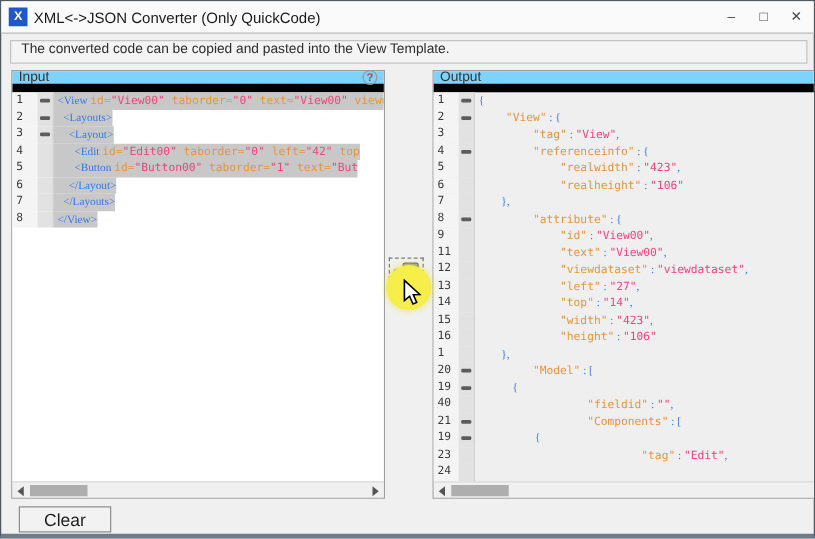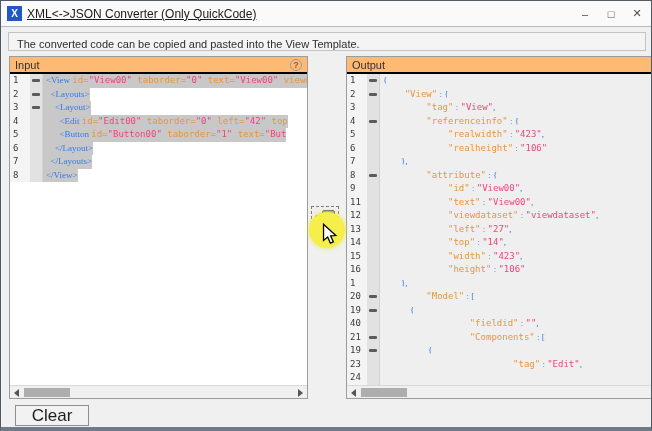--- a/index.html
+++ b/index.html
@@ -6,33 +6,33 @@
   html,body { background:#d8d8d8; font-family:"Liberation Sans", sans-serif; }
   .window{
     position:relative; width:652px; height:431px; background:#f0f0f0;
     border:1px solid #4f5a63; border-bottom:4px solid #6f7c88; overflow:hidden;
   }
   
   .titlebar{ position:absolute; left:0; top:0; right:0; height:26px; background:#fafafa;
     border-bottom:1px solid #b9b9b9; display:flex; align-items:center; padding:0 6px; }
   .app-icon{ width:15px; height:15px; background:#1f58c9; color:#fff; font-weight:bold;
     font-size:10px; display:flex; align-items:center; justify-content:center; margin-right:5px; }
-  .title-text{ font-size:12px; color:#1b1b1b;text-decoration:underline; }
+  .title-text{ font-size:12px; color:#1b1b1b; }
   .win-controls{ margin-left:auto; display:flex; gap:10px; align-items:center; }
   .win-btn{ width:16px; height:16px; display:flex; align-items:center; justify-content:center;
     color:#4a4a4a; font-size:11px; cursor:default; }
   
   .infobar{ position:absolute; left:7px; top:31px; width:638px; height:19px; background:#f4f4f4;
-    border:1px solid #c3c3c3; display:flex; align-items:flex-end; padding-left:8px;
+    border:1px solid #c3c3c3; display:flex; align-items:flex-start; padding-left:8px;
     font-size:11px; color:#2d2d2d; }
   
   .panel{ position:absolute; top:55px; height:343px; border:1px solid #9c9c9c; background:#fff; }
   .panel.input{ left:8px; width:299px; }
   .panel.output{ left:345px; width:340px; }
-  .panel-header{ height:17px; background:#fdba74; border-bottom:2px solid #000000;
+  .panel-header{ height:17px; background:#7dd3fc; border-bottom:7px solid #000000;
     display:flex; align-items:center; padding:0 5px; font-size:11px; color:#333; }
   .help-icon{ margin-left:auto; width:12px; height:12px; border:1px solid #9a9a9a; border-radius:50%;
     color:#a84e3f; font-size:9px; font-weight:bold; display:flex; align-items:center; justify-content:center; }
   .code-region{ position:absolute; left:0; right:0; top:17px; bottom:13px; overflow:hidden; background:#fff; }
   .panel.output .code-region{ right:13px; background:#efefef; }
   .code-row{ display:flex; height:13.5px; line-height:13.5px;
     font-family:"DejaVu Sans Mono", monospace; font-size:9px; white-space:pre; }
   .ln{ width:20px; flex:0 0 20px; background:#f4f4f4; color:#3a3a3a; padding-left:3px; }
   .fold{ width:13px; flex:0 0 13px; background:#e2e2e2; border-right:1px solid #d2d2d2;
     display:flex; align-items:center; justify-content:center; }
@@ -69,21 +69,21 @@
     padding:0 1px; line-height:5px; border-radius:1px; }
   .doc-label.top{ left:0; top:6px; }
   .doc-label.bottom{ left:0; bottom:1px; }
   
   .click-highlight{ position:absolute; left:308px; top:211px; width:36px; height:36px; border-radius:50%;
     background:radial-gradient(circle, #f6ef4b 55%, var(--c-hl) 100%);
     box-shadow:0 0 5px rgba(240,228,50,.85); z-index:5; }
   .cursor{ position:absolute; left:321px; top:222px; z-index:6; }
   
   .btn{ position:absolute; top:404px; height:21px; width:74px; background:#f2f2f2;
-    border:1px solid #8e8e8e; font-size:17px; color:#1d1d1d;
+    border:1px solid #8e8e8e; font-size:14px; color:#1d1d1d;
     display:flex; align-items:center; justify-content:center; }
   .btn.clear{ left:14px; }
   .btn.close{ left:571px; }
   .btn u{ text-decoration:underline; }
 </style>
 </head>
 <body>
 
 <div class="window">
 

